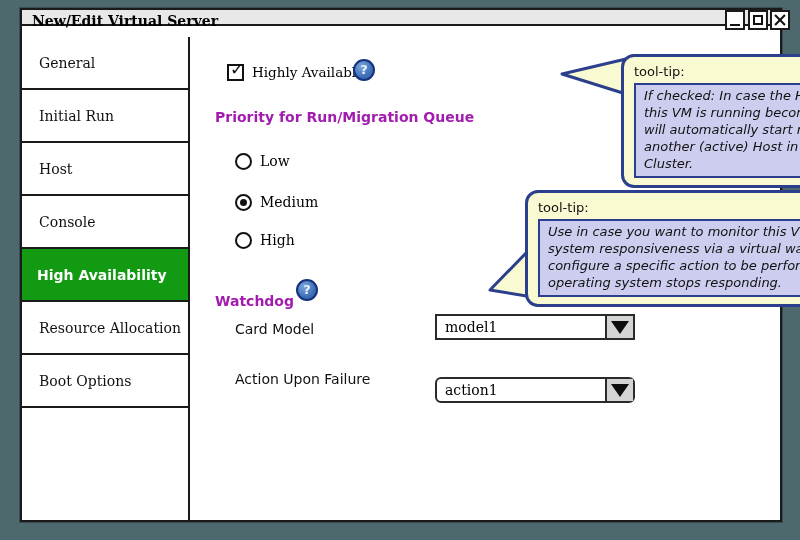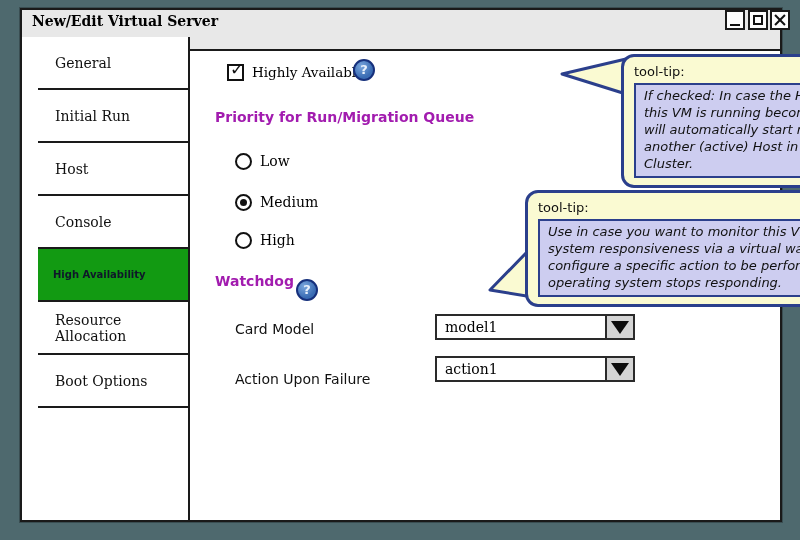--- a/index.html
+++ b/index.html
@@ -6,48 +6,48 @@
     --desktop-bg:#4e696e; --titlebar-bg:#e8e8e8; --selected-green:#129a12;
     --balloon-fill:#fafad2; --balloon-border:#2b3f8c; --note-fill:#cdcdf0;
     --help-blue:#3a6cb4; --dropdown-button:#d4d4d4; --ink:#1a1a1a;
   }
   *{margin:0;padding:0;box-sizing:border-box;}
   html,body{width:800px;height:540px;}
   body{font-family:"DejaVu Sans",sans-serif;background:var(--desktop-bg);position:relative;overflow:hidden;}
   .serif{font-family:"DejaVu Serif",serif;}
 
   .window{position:absolute;left:20px;top:8px;width:762px;height:514px;background:#fff;border:2px solid var(--ink);box-shadow:0 0 0 1px rgba(0,0,0,.25);}
-  .titlebar{position:absolute;left:0;top:0;right:0;height:41px;background:var(--titlebar-bg);border-bottom:2px solid var(--ink);}
+  .titlebar{position:absolute;left:0;top:0;right:0;height:16px;background:var(--titlebar-bg);border-bottom:2px solid var(--ink);}
   .title{position:absolute;left:10px;top:0;line-height:23px;font-size:14px;font-weight:bold;color:#000;}
   .winbtn{position:absolute;top:0px;width:20px;height:20px;background:#fdfdfd;border:2px solid var(--ink);}
   .winbtn.min{left:703px;} .winbtn.max{left:726px;} .winbtn.close{left:748px;}
   .glyph-min{position:absolute;left:3px;bottom:2px;width:10px;height:2px;background:#111;}
   .glyph-max{position:absolute;left:3px;top:3px;width:10px;height:10px;border:2px solid #111;}
   .glyph-close-a,.glyph-close-b{position:absolute;left:1px;top:7px;width:14px;height:2px;background:#111;}
   .glyph-close-a{transform:rotate(45deg);} .glyph-close-b{transform:rotate(-45deg);}
 
   .sidebar{position:absolute;left:0;top:27px;bottom:0;width:168px;border-right:2px solid var(--ink);display:flex;flex-direction:column;background:#fff;}
-  .side-item{height:53px;border-bottom:2px solid var(--ink);display:flex;align-items:center;padding-left:17px;font-family:"DejaVu Serif",serif;font-size:14px;color:#111;cursor:pointer;margin-left:16px;}
-  .side-item.selected{background:var(--selected-green);color:#0f172a;font-family:"DejaVu Sans",sans-serif;font-weight:bold;font-size:10px;padding-left:15px;}
+  .side-item{height:53px;border-bottom:2px solid var(--ink);display:flex;align-items:center;padding-left:17px;font-family:"DejaVu Serif",serif;font-size:14px;color:#111;cursor:pointer;}
+  .side-item.selected{background:var(--selected-green);color:#ffffff;font-family:"DejaVu Sans",sans-serif;font-weight:bold;font-size:14px;padding-left:15px;}
   .side-filler{flex:1;}
 
   .content{position:absolute;left:170px;top:27px;right:0;bottom:0;}
 
   .checkbox{position:absolute;left:35px;top:27px;width:17px;height:17px;border:2px solid #111;background:#fff;cursor:pointer;}
   .checkmark{position:absolute;left:1px;top:-7px;font-size:17px;font-weight:bold;color:#111;display:none;}
   .checkbox.checked .checkmark{display:block;}
   .cb-label{position:absolute;left:60px;top:27px;font-size:13.5px;}
 
   .help{position:absolute;width:22px;height:22px;border-radius:50%;border:2px solid #16307c;
         background:radial-gradient(circle at 35% 30%,#7aa6dc,var(--help-blue) 65%);
         color:#e9f1fc;font-size:13px;font-weight:bold;text-align:center;line-height:18px;cursor:pointer;}
   .help1{left:161px;top:22px;} .help2{left:104px;top:242px;}
 
   .heading{position:absolute;font-size:14px;font-weight:bold;color:#a21caf;}
-  .h-priority{left:23px;top:72px;} .h-watchdog{left:23px;top:236px;text-align:right;}
+  .h-priority{left:23px;top:72px;} .h-watchdog{left:23px;top:256px;text-align:right;}
 
   .radio-row{position:absolute;left:43px;}
   .r0{top:116px;} .r1{top:157px;} .r2{top:195px;}
   .radio{position:absolute;left:0;top:0;width:17px;height:17px;border:2px solid #111;border-radius:50%;background:#fff;cursor:pointer;}
   .dot{position:absolute;left:3px;top:3px;width:7px;height:7px;border-radius:50%;background:#111;display:none;}
   .radio.selected .dot{display:block;}
   .radio-label{position:absolute;left:25px;top:0px;font-size:14px;white-space:nowrap;}
 
   .balloon{position:absolute;background:var(--balloon-fill);border:3px solid var(--balloon-border);border-radius:13px;padding:6px 10px 7px 10px;}
   .balloon1{left:429px;top:17px;width:316px;}
@@ -55,21 +55,21 @@
   .balloon-title{font-size:13px;color:#111;line-height:17px;}
   .note{margin-top:3px;background:var(--note-fill);border:2px solid var(--balloon-border);padding:2px 8px 4px 8px;
         font-style:italic;font-size:13px;line-height:17px;color:#111;}
   .tail{position:absolute;overflow:visible;}
   .tail1{left:366px;top:15px;width:70px;height:52px;}
   .tail2{left:292px;top:209px;width:64px;height:58px;}
 
   .field-label{position:absolute;left:43px;font-size:14px;color:#111;}
   .f0{top:284px;} .f1{top:334px;}
   .dropdown{position:absolute;left:243px;width:200px;height:26px;border:2px solid #2a2a2a;background:#fff;cursor:pointer;}
-  .d0{top:277px;} .d1{top:319px;}
+  .d0{top:277px;} .d1{top:340px;border-radius:6px;}
   .dd-value{position:absolute;left:8px;top:1px;line-height:21px;font-size:14px;}
   .dd-btn{position:absolute;right:0;top:0;bottom:0;width:28px;background:var(--dropdown-button);border-left:2px solid #2a2a2a;cursor:pointer;}
   .dd-arrow{position:absolute;left:4px;top:5px;width:0;height:0;border-left:9px solid transparent;border-right:9px solid transparent;border-top:13px solid #0d0d0d;}
 </style>
 </head>
 <body>
 
 <div class="window">
 
   <div class="titlebar">

